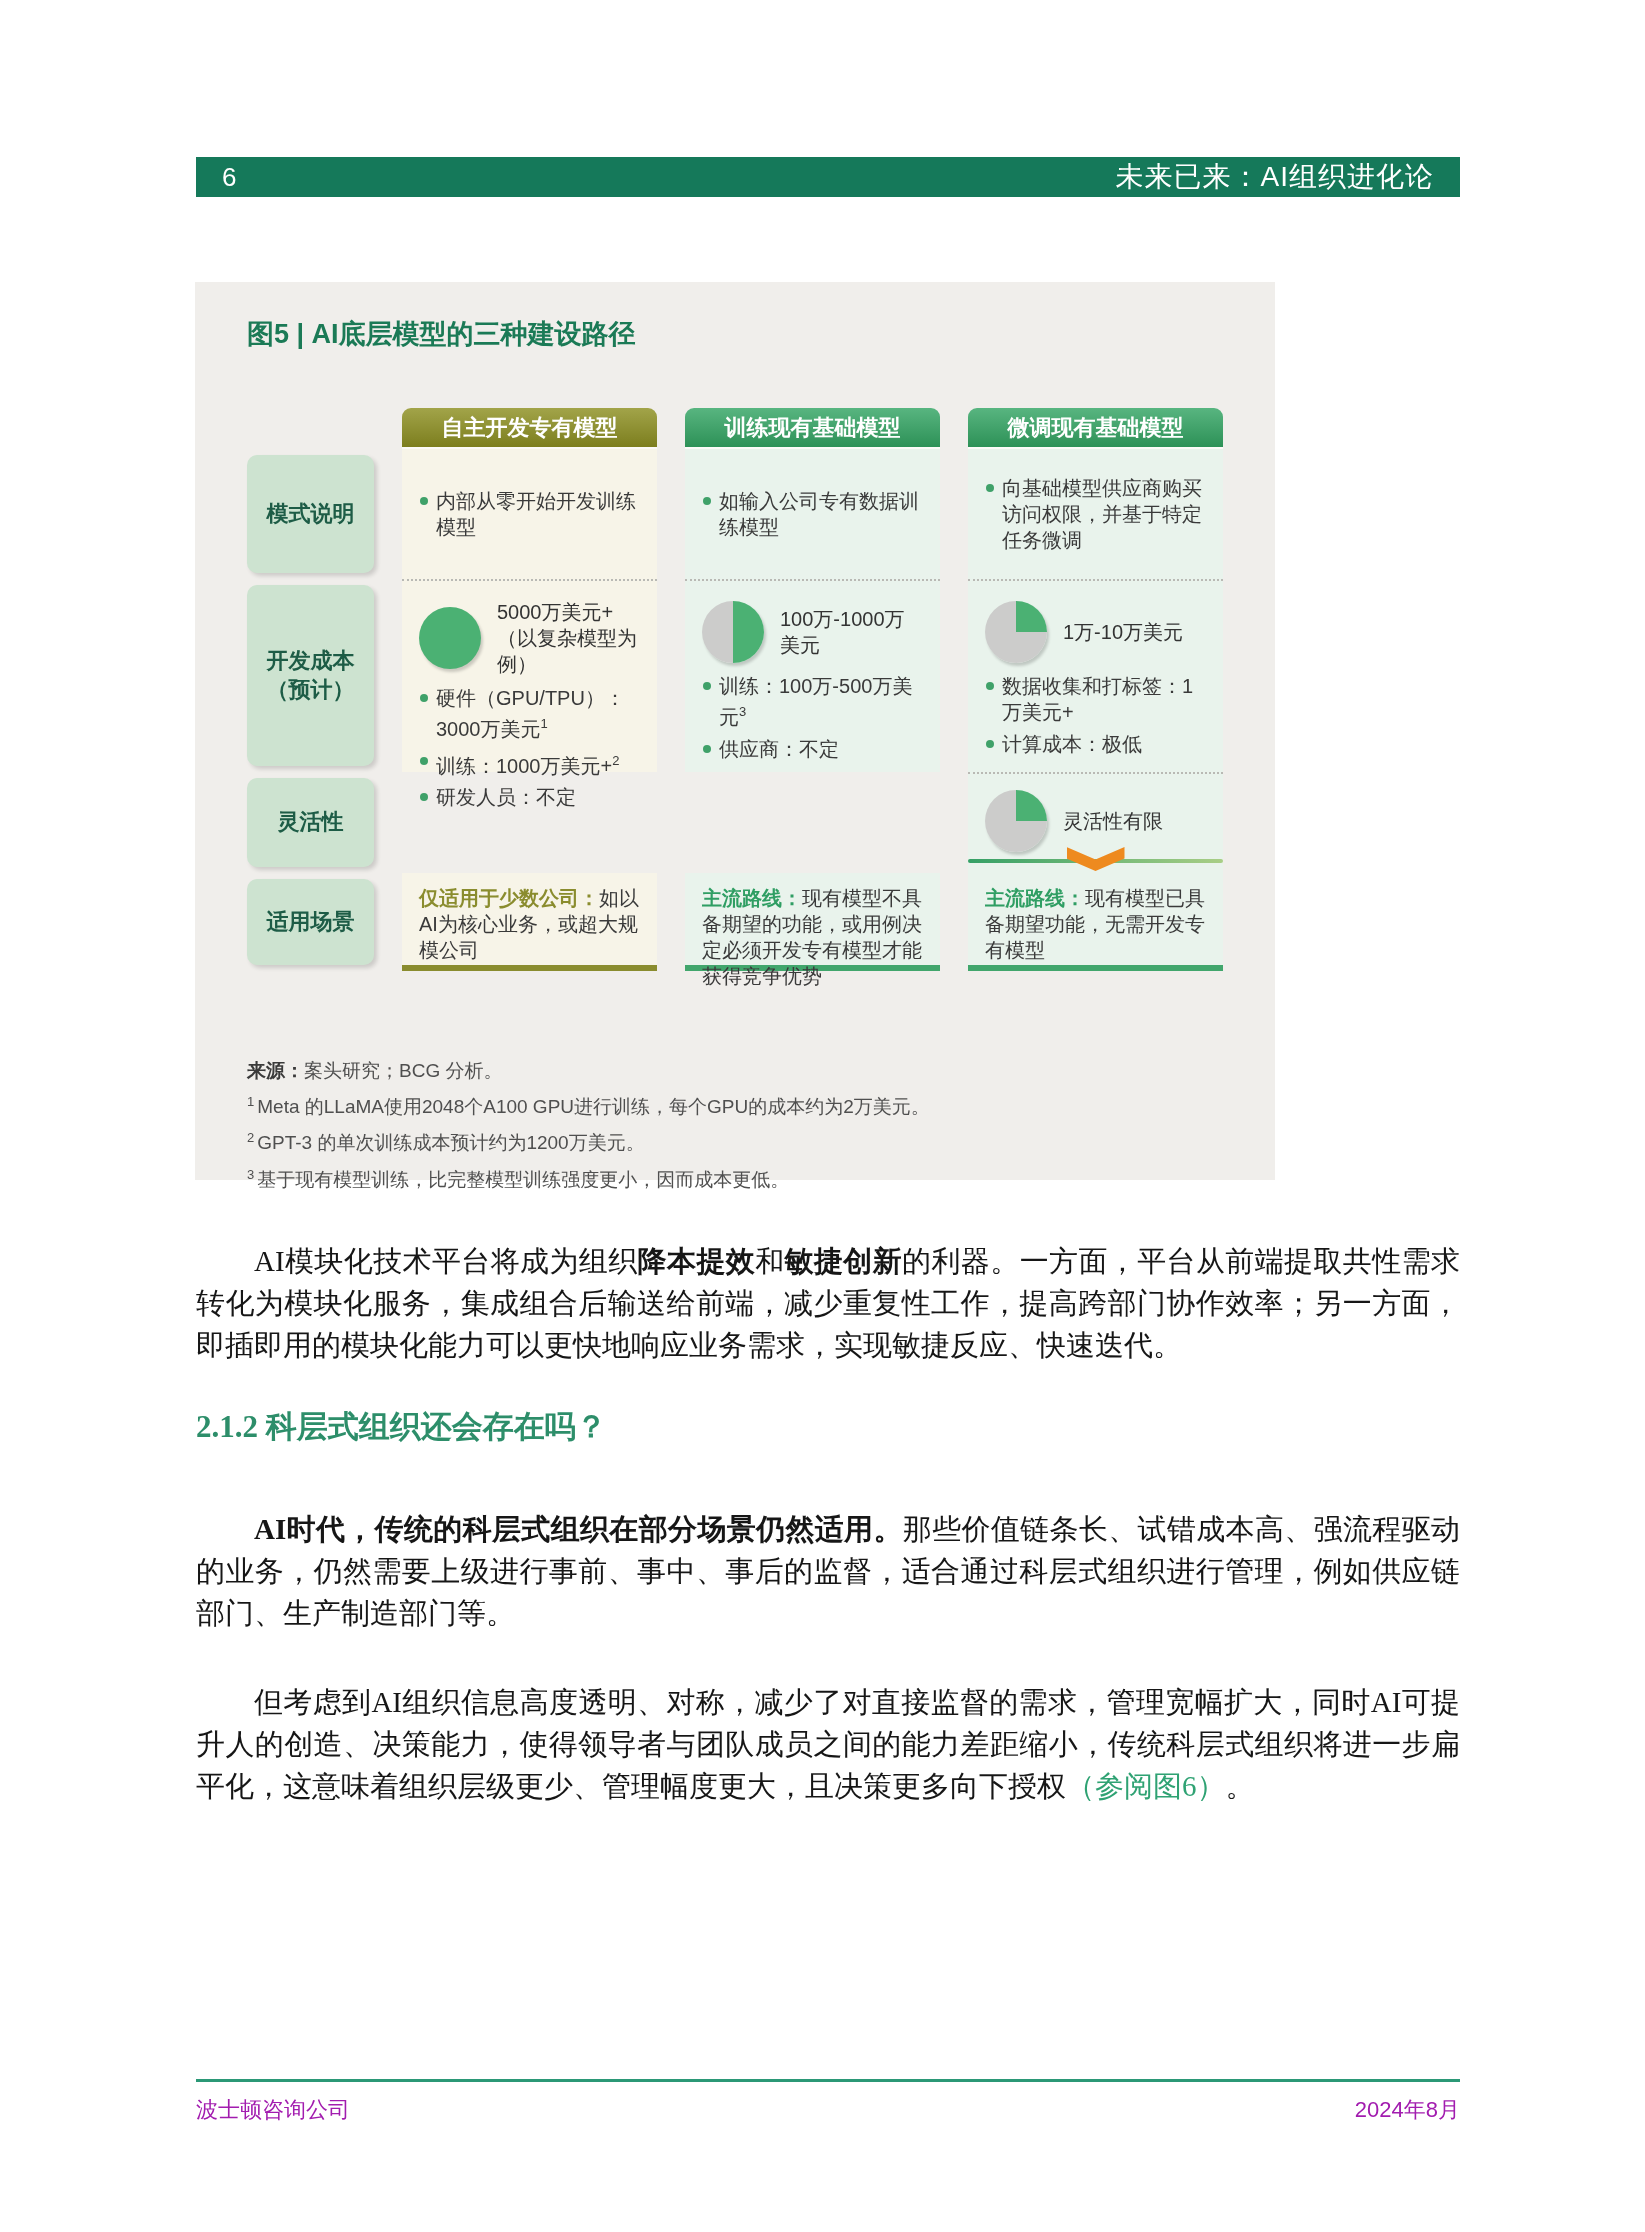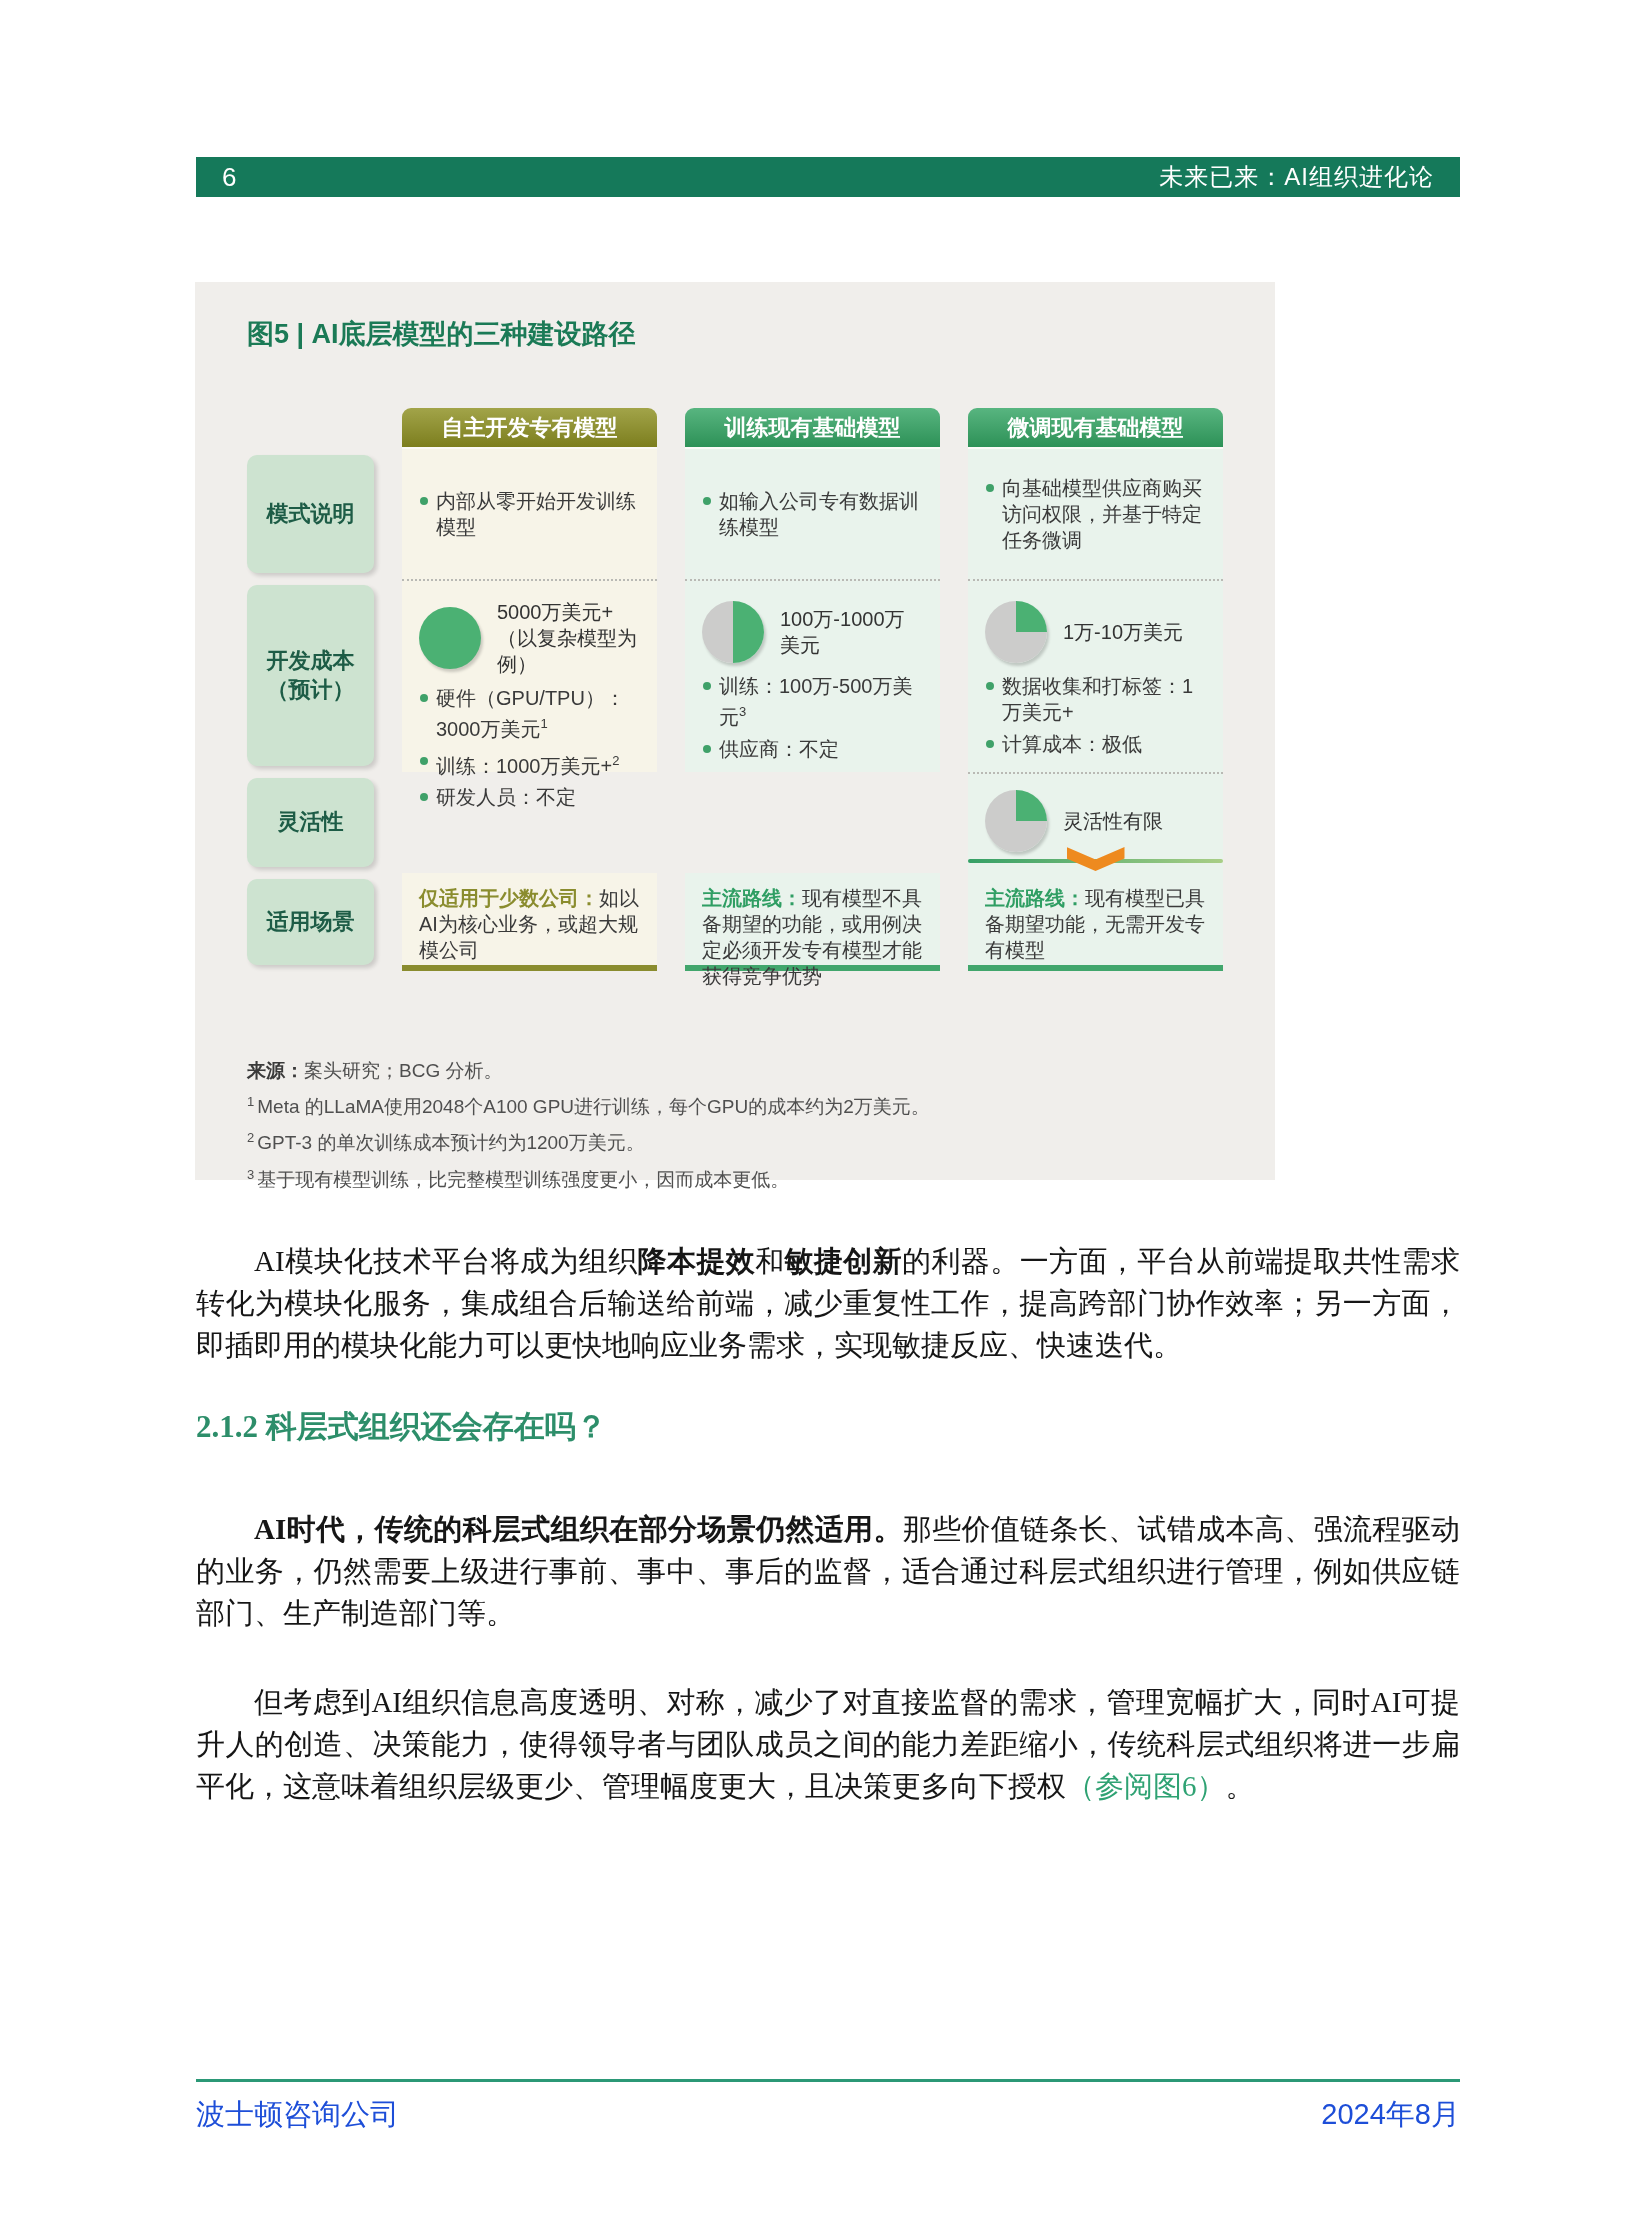--- a/index.html
+++ b/index.html
@@ -4,21 +4,21 @@
 <style>
   html,body{margin:0;padding:0;background:#ffffff;}
   .page{position:relative;width:1646px;height:2233px;background:#ffffff;overflow:hidden;
         font-family:"Liberation Sans","DejaVu Sans",sans-serif;}
 
   
   .header-bar{position:absolute;left:196px;top:157px;width:1264px;height:40px;
               background:#15795a;color:#ffffff;display:flex;align-items:center;
               justify-content:space-between;padding:0 26px;box-sizing:border-box;}
   .page-num{font-size:26px;}
-  .header-title{font-size:24px;letter-spacing:1px;}
+  .header-title{font-size:28px;letter-spacing:1px;}
 
   
   .figure-box{position:absolute;left:195px;top:282px;width:1080px;height:898px;
               background:#f0eeeb;box-sizing:border-box;padding:28px 52px;}
   .figure-title{color:#1b7a56;font-weight:bold;font-size:27px;margin:6px 0 0 0;}
 
   .figure-table{margin-top:56px;display:grid;
                 grid-template-columns:127px 1fr 1fr 1fr;
                 grid-template-rows:41px 130px 193px 101px 98px;
                 column-gap:28px;}
@@ -74,21 +74,21 @@
   .para.p2{margin-top:60px;}
   .para.p3{margin-top:47px;}
   .seg-b{font-weight:bold;}
   .seg-g{color:#2fa273;}
   .section-heading{margin:40px 0 0 0;font-size:31px;font-weight:bold;color:#2d8e6a;
                    font-family:"Liberation Serif","DejaVu Serif",serif;}
 
   
   .footer-line{position:absolute;left:196px;top:2079px;width:1264px;height:3px;background:#2b9876;}
   .footer-text{position:absolute;left:196px;top:2095px;width:1264px;display:flex;
-               justify-content:space-between;color:#1d4ed8;font-size:29px;}
+               justify-content:space-between;color:#a21caf;font-size:22px;}
 </style>
 </head>
 <body>
 
 <div class="page">
 
   <div class="header-bar">
     <span class="page-num">6</span>
     <span class="header-title">未来已来：AI组织进化论</span>
   </div>

